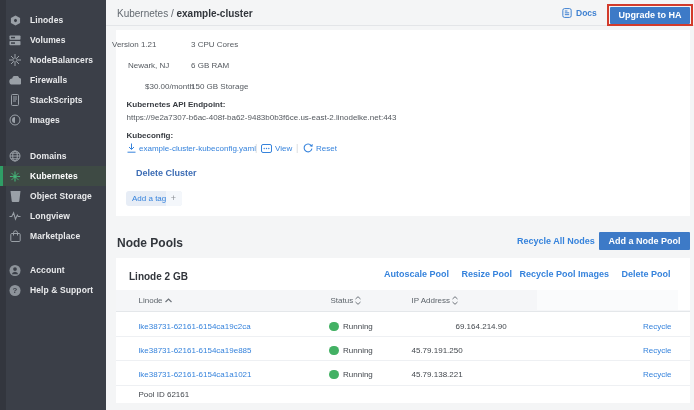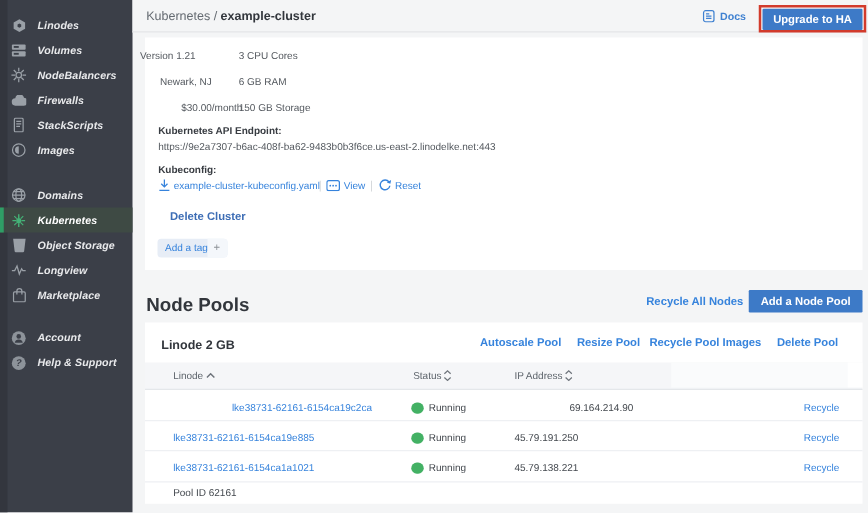--- a/index.html
+++ b/index.html
@@ -4,21 +4,21 @@
 <style>
   * { margin:0; padding:0; box-sizing:border-box; }
   html,body { width:694px; height:410px; overflow:hidden; }
   body { font-family:"Liberation Sans", sans-serif; position:relative; background:#f4f5f6; }
   .blue { color:#3683dc; }
   svg { display:block; }
 
   
   #side { position:absolute; left:0; top:0; width:106px; height:410px; background:#3b3f48; }
   #side .stripe { position:absolute; left:0; top:0; width:6px; height:410px; background:#33363e; }
-  .nav { position:absolute; left:0; width:106px; height:20px; display:flex; align-items:center;font-style:italic; }
+  .nav { position:absolute; left:0; width:106px; height:20px; display:flex; align-items:center; }
   .nav .ic { position:absolute; left:9px; width:12px; height:12px; display:flex; align-items:center; justify-content:center; }
   .nav .tx { position:absolute; left:30px; font-size:8.5px; font-weight:bold; color:#e9eaec; letter-spacing:0.1px; }
   .nav.sel { background:#3e4a44; border-left:3px solid #2f9e66; }
   .nav.sel .ic { left:6px; }
   .nav.sel .tx { left:27px; color:#fff;text-align:center; }
 
   
   #hdr { position:absolute; left:106px; top:0; width:588px; height:26px; background:#f4f5f6; border-bottom:1px solid #e3e5e8; }
   #crumb { position:absolute; left:117px; top:0; height:26px; display:flex; align-items:center; font-size:10px; color:#646a71; }
   #crumb b { color:#32363c; font-weight:bold; }
@@ -39,21 +39,21 @@
   
   .srow { position:absolute; height:10px; display:flex; align-items:center; }
 
   
   #chip { position:absolute; left:125.5px; top:191px; width:56px; height:14.5px; background:#e7edf6; border-radius:3px; }
   #chip .plus { position:absolute; right:0; top:0; width:16px; height:14.5px; background:#f4f7fb; border-radius:0 3px 3px 0;
                 display:flex; align-items:center; justify-content:center; color:#8d9297; font-size:9px; }
   #chip .txt { position:absolute; left:6.5px; top:0; height:14.5px; display:flex; align-items:center; font-size:8px; color:#3683dc; }
 
   
-  #npttl { position:absolute; left:117px; top:236px; font-size:15px; font-weight:bold; color:#32363c; }
+  #npttl { position:absolute; left:117px; top:236px; font-size:12px; font-weight:bold; color:#32363c; }
   #recAll { position:absolute; left:517px; top:236px; font-size:9px; font-weight:bold; color:#3683dc; }
   #addbtn { position:absolute; left:599px; top:232px; width:91px; height:18px; background:#3d7ac7; border-radius:1px;
             display:flex; align-items:center; justify-content:center; color:#fff; font-size:9px; font-weight:bold; }
 
   
   .plink { position:absolute; font-size:9px; font-weight:bold; color:#3683dc; }
   #thead { position:absolute; left:116px; top:290px; width:574px; height:22px; background:#f5f6f8; border-bottom:1px solid #e4e7ea; }
   #thead .cell2 { position:absolute; left:421px; top:0; width:141px; height:20px; background:#fafbfc; }
   #thead .cell3 { position:absolute; left:562px; top:0; width:12px; height:20px; background:#fff; }
   .th { position:absolute; font-size:8px; color:#5d646b; display:flex; align-items:center; height:21px; }
@@ -301,21 +301,21 @@
 <div class="th" style="left:411.5px; top:290px;">IP Address&nbsp;
   <svg width="6" height="9" viewBox="0 0 6 9">
       <path d="M0.5 3 L3 0.7 L5.5 3 M0.5 6 L3 8.3 L5.5 6" fill="none" stroke="#6e747b" stroke-width="1"></path>
     </svg>
 </div>
 
 <div class="rowline" style="top:335.5px;"></div>
 <div class="rowline" style="top:360px;"></div>
 <div class="rowline" style="top:384.5px;"></div>
 
-<div class="cell blue" style="left:138.5px; top:321.5px;margin-left:47px;">lke38731-62161-6154ca19c2ca</div>
+<div class="cell blue" style="left:138.5px; top:321.5px;">lke38731-62161-6154ca19c2ca</div>
 <div class="dot" style="left:329px; top:321.8px;"></div>
 <div class="cell dark" style="left:343px; top:321.5px;">Running</div>
 <div class="cell dark" style="left:411.5px; top:321.5px;padding-left:44px;">69.164.214.90</div>
 <div class="cell blue" style="left:643px; top:321.5px;">Recycle</div>
 
 <div class="cell blue" style="left:138.5px; top:345.5px;">lke38731-62161-6154ca19e885</div>
 <div class="dot" style="left:329px; top:345.8px;"></div>
 <div class="cell dark" style="left:343px; top:345.5px;">Running</div>
 <div class="cell dark" style="left:411.5px; top:345.5px;">45.79.191.250</div>
 <div class="cell blue" style="left:643px; top:345.5px;">Recycle</div>

